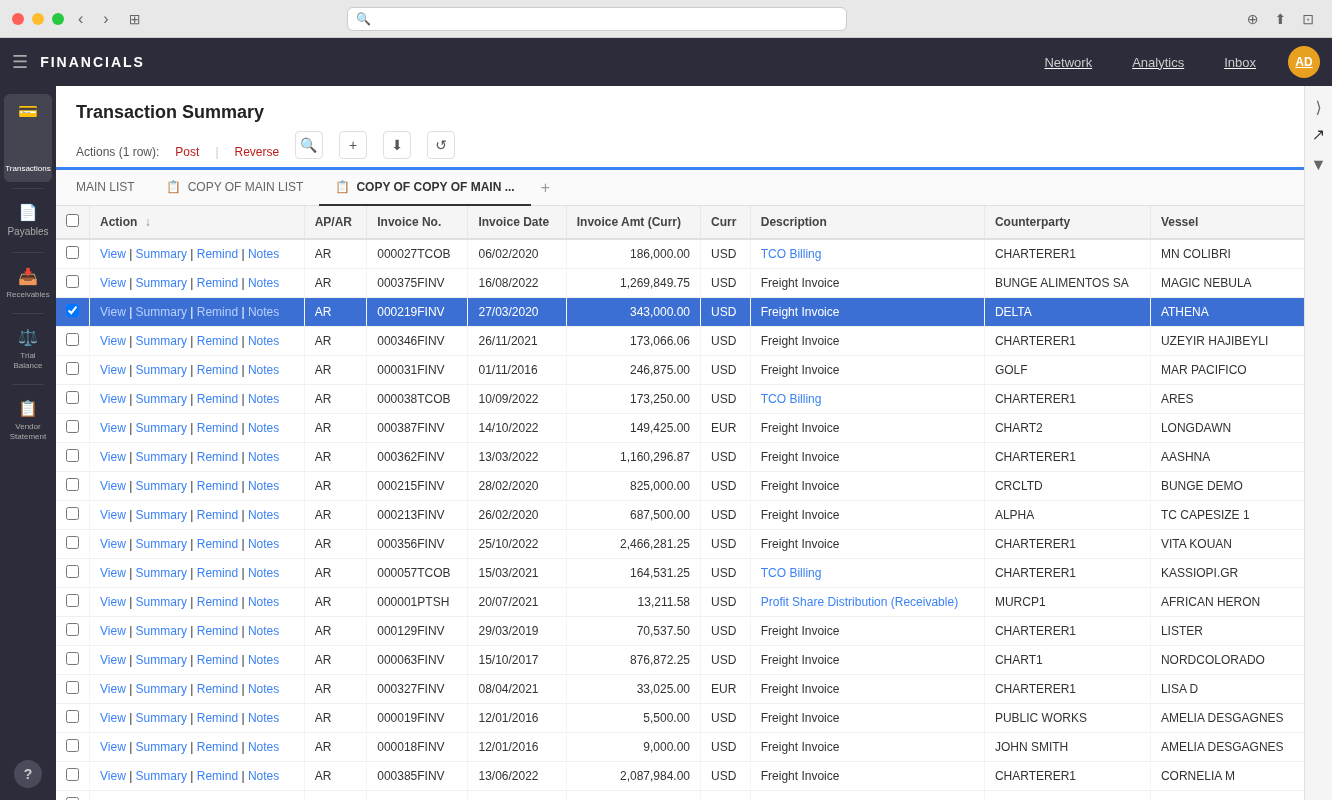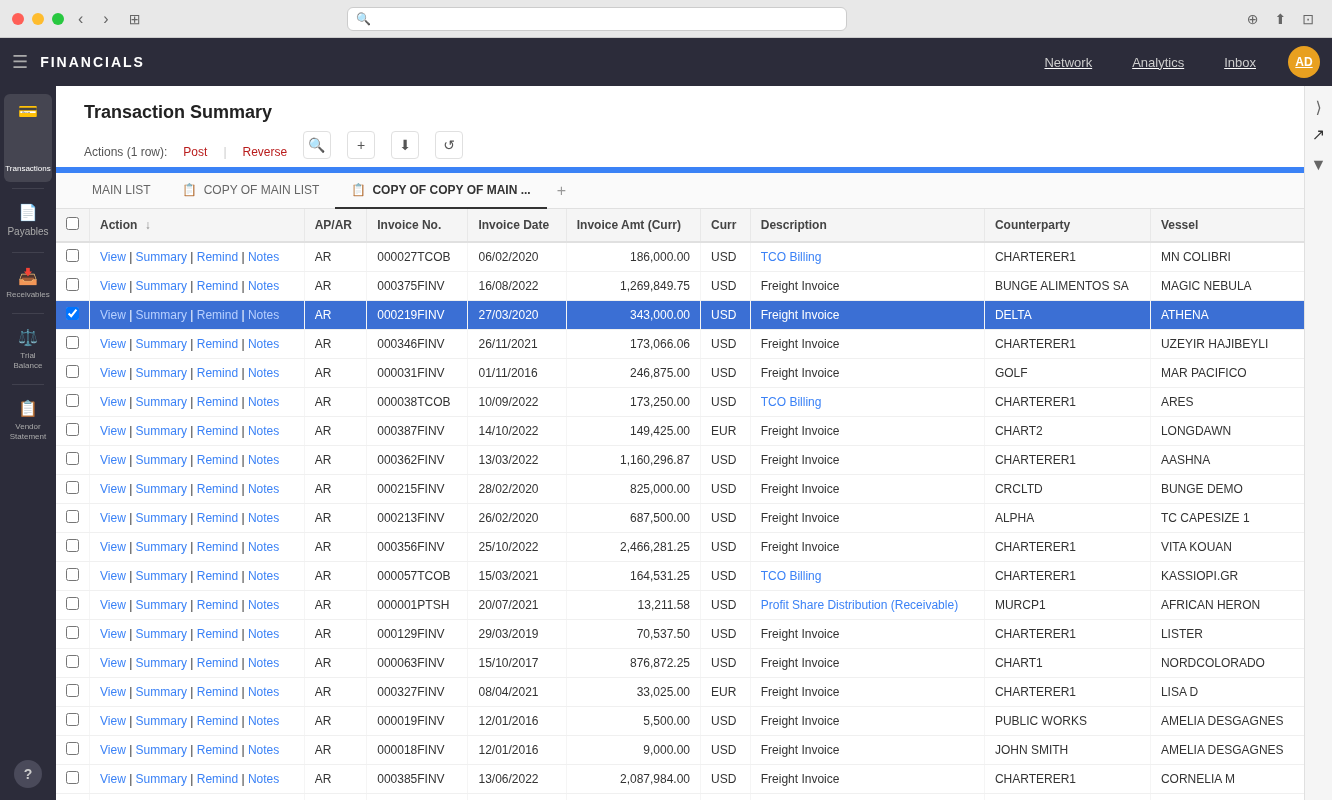--- a/index.html
+++ b/index.html
@@ -80,37 +80,37 @@
       width: 28px; height: 28px; border-radius: 50%;
       background: #4a4a5a; color: #ccc; font-size: 14px; font-weight: 700;
       display: flex; align-items: center; justify-content: center; cursor: pointer;
     }
 
     
     .content { flex: 1; background: white; display: flex; flex-direction: column; overflow: hidden; }
 
     
     .page-header {
-      padding: 16px 28px 8px;
-      border-bottom: 6px solid #3b82f6;
+      padding: 16px 20px 8px;
+      border-bottom: 3px solid #3b82f6;
     }
     .page-title { font-size: 18px; font-weight: 600; color: #222; margin-bottom: 8px; }
     .actions-bar { display: flex; align-items: flex-end; gap: 16px; font-size: 12px; color: #555; }
     .action-link { color: #b91c1c; cursor: pointer; text-decoration: none; }
     .action-divider { color: #ccc; }
     .icon-btn {
       background: none; border: 1px solid #e0e0e0; border-radius: 4px;
       width: 28px; height: 28px; display: flex; align-items: center; justify-content: center;
       cursor: pointer; color: #555; font-size: 14px;
     }
 
     
     .tabs-bar {
       display: flex; align-items: center; border-bottom: 1px solid #e0e0e0;
-      padding: 0 20px; background: #fafafa;
+      padding: 0 4px; background: #fafafa;
     }
     .tab {
       padding: 10px 16px; font-size: 12px; font-weight: 500; cursor: pointer;
       color: #666; border-bottom: 2px solid transparent; margin-bottom: -1px;
       display: flex; align-items: center; gap: 6px;
     }
     .tab.active { color: #333; border-bottom-color: #333; font-weight: 600; }
     .tab-add { padding: 8px 10px; color: #999; cursor: pointer; font-size: 16px; }
 
     

